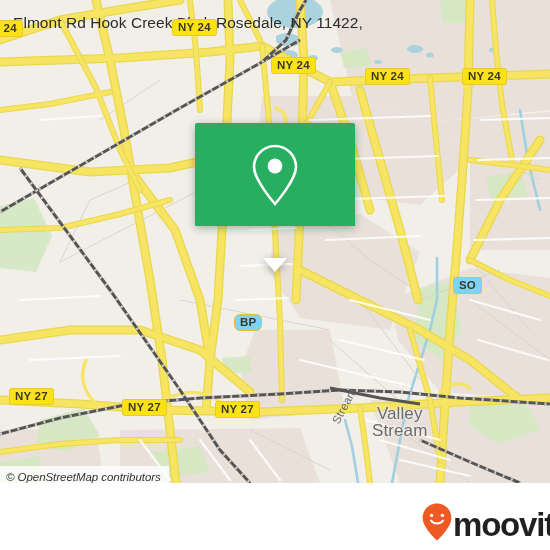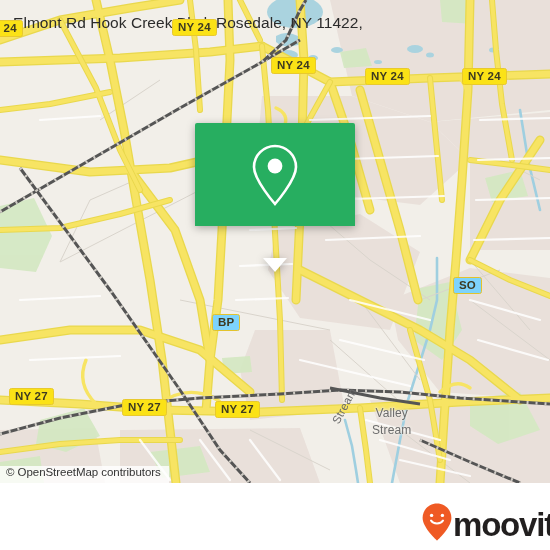--- a/index.html
+++ b/index.html
@@ -32,27 +32,28 @@
     left: 0; top: 0;
   }
   
   #attribution {
     position: absolute;
     left: 0;
     top: 466px;
     height: 17px;
     padding: 0 8px 0 6px;
     display: flex;
-    align-items: flex-start;
+    align-items: flex-end;
     background: rgba(255,255,255,0.80);
     font-size: 11.5px;
     color: #333333;
     letter-spacing: -0.05px;
     white-space: nowrap;
     z-index: 40;
+    font-style: italic;
   }
   
   #callout {
     position: absolute;
     left: 195px;
     top: 123px;
     width: 160px;
     z-index: 30;
     filter: drop-shadow(0 2px 4px rgba(0,0,0,0.30));
   }
@@ -139,21 +140,21 @@
     white-space: nowrap;
     z-index: 20;
   }
   .shield.hollow {
     background: #7dd3fc;
     border-color: #e3c32c;
   }
   .place-label {
     position: absolute;
     color: #6b6b6b;
-    font-size: 12px;
+    font-size: 17px;
     line-height: 17px;
     font-weight: 400;
     letter-spacing: 0.1px;
     text-align: center;
     z-index: 18;
     text-shadow: 0 0 3px #f2efe9, 0 0 3px #f2efe9, 0 0 2px #f2efe9;
   }
   .stream-label {
     position: absolute;
     color: #6b6b6b;
@@ -373,21 +374,21 @@
       </g>
     </svg>
 
     <div id="shield-layer">
         <div class="shield" style="left: -22px; top: 20px;">NY 24</div>
         <div class="shield" style="left: 172px; top: 19px;">NY 24</div>
         <div class="shield" style="left: 271px; top: 57px;">NY 24</div>
         <div class="shield" style="left: 365px; top: 68px;">NY 24</div>
         <div class="shield" style="left: 462px; top: 68px;">NY 24</div>
         <div class="shield hollow" style="left: 453px; top: 277px;">SO</div>
-        <div class="shield hollow" style="left: 212px; top: 314px;">BP</div>
+        <div class="shield hollow" style="left: 234px; top: 314px; border-radius: 6px;">BP</div>
         <div class="shield" style="left: 9px; top: 388px;">NY 27</div>
         <div class="shield" style="left: 122px; top: 399px;">NY 27</div>
         <div class="shield" style="left: 215px; top: 401px;">NY 27</div>
       </div>
 
     <div id="place-layer">
         <div class="place-label" style="left: 372px; top: 405px;">
           <div>Valley</div>
           <div>Stream</div>
         </div>

